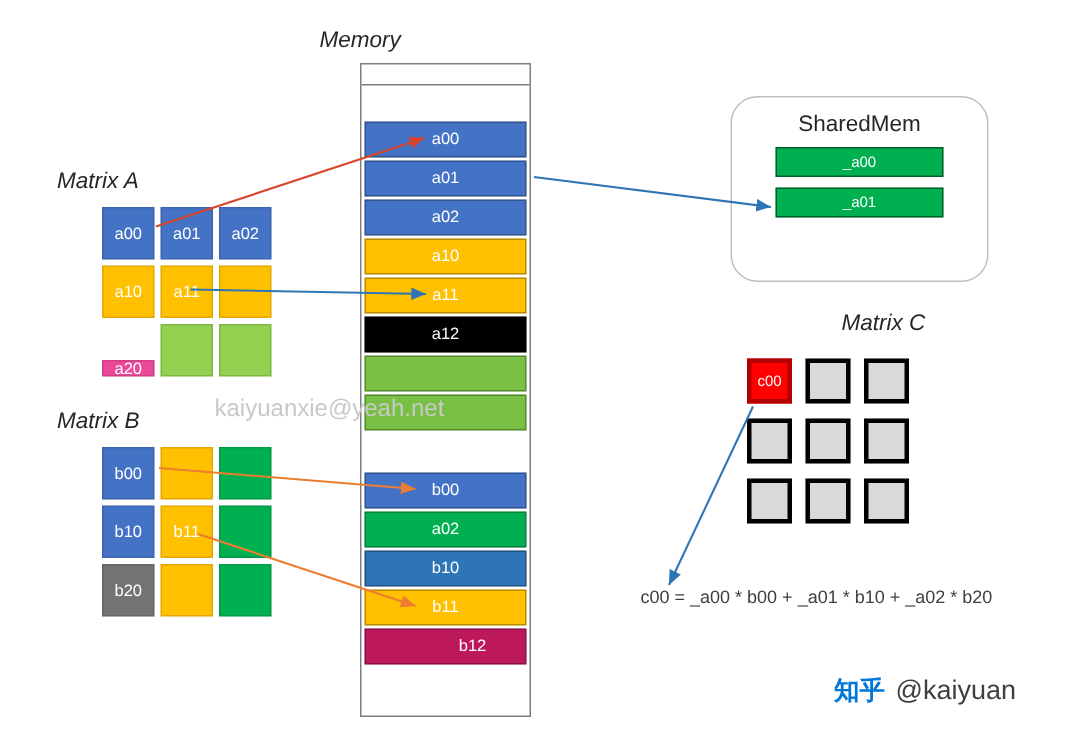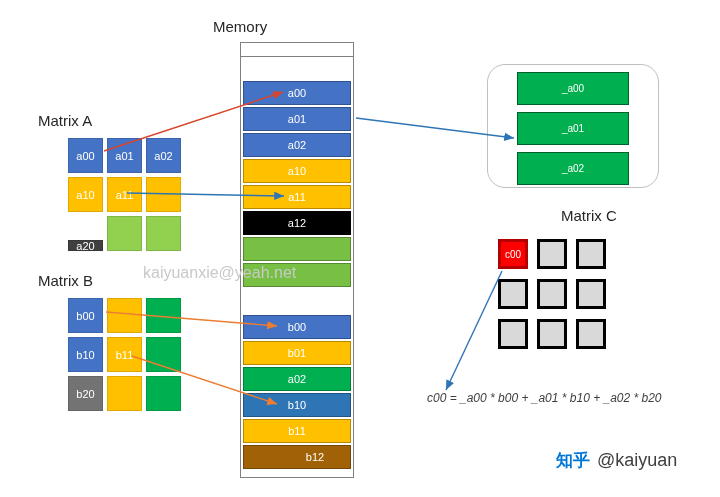--- a/index.html
+++ b/index.html
@@ -1,18 +1,18 @@
 <!DOCTYPE html>
 <html><head>
 <meta charset="utf-8">
 <style>
   html,body{margin:0;padding:0;background:#fff;}
   .stage{position:relative;width:720px;height:497px;background:#ffffff;
          font-family:"Liberation Sans",sans-serif;overflow:hidden;}
-  .abs{position:absolute;}
+  .abs{position:absolute;font-style:italic;}
   .sec-label{font-size:15px;color:#262626;white-space:nowrap;}
 
   
   .mem-col{position:absolute;left:240px;top:42px;width:114px;height:436px;
            border:1px solid #7f7f7f;box-sizing:border-box;display:flex;flex-direction:column;background:#fff;}
   .mem-row{flex:0 0 auto;height:26px;box-sizing:border-box;padding:1px 2px;}
   .mem-row.h14{height:14px;padding:0;border-bottom:1px solid #7f7f7f;}
   .mem-row.h23{height:23px;padding:0;}
   .mem-row.fill{flex:1 1 auto;padding:0;}
   .mem-bar{width:100%;height:100%;box-sizing:border-box;border:1px solid rgba(0,0,0,0.28);
@@ -25,25 +25,25 @@
 
   .cgrid{position:absolute;display:grid;grid-template-columns:repeat(3,30px);grid-auto-rows:30px;
          column-gap:9px;row-gap:10px;}
   .ccell{display:flex;align-items:center;justify-content:center;color:#fff;font-size:10px;
          box-sizing:border-box;border:3px solid #000000;text-align:right;}
 
   
   .shared-box{position:absolute;left:487px;top:64px;width:172px;height:124px;box-sizing:border-box;
               border:1px solid #bfbfbf;border-radius:18px;background:#fff;}
   .shared-title{text-align:center;font-size:15px;color:#262626;padding-top:9px;}
-  .shared-bar{width:112px;height:33px;margin:7px auto 0;box-sizing:border-box;
+  .shared-bar{width:112px;height:20px;margin:7px auto 0;box-sizing:border-box;
               border:1px solid rgba(0,0,0,0.45);color:#fff;font-size:10px;
               display:flex;align-items:center;justify-content:center;}
 
-  .formula{position:absolute;left:427px;top:391px;font-size:12px;color:#404040;white-space:nowrap;font-style:italic;}
+  .formula{position:absolute;left:427px;top:391px;font-size:12px;color:#404040;white-space:nowrap;}
   .watermark{position:absolute;left:143px;top:264px;font-size:16px;color:#c9c9c9;white-space:nowrap;}
   .footer{position:absolute;left:556px;top:449px;display:flex;align-items:baseline;gap:7px;}
   .footer .logo{font-size:17px;font-weight:700;}
   .footer .author{font-size:18px;color:#3f3f3f;}
 
   svg.overlay{position:absolute;left:0;top:0;width:720px;height:497px;pointer-events:none;z-index:6;}
 </style>
 </head>
 <body>
 
@@ -76,67 +76,64 @@
         <div class="mem-bar" style="background-color: rgb(119, 192, 67);"></div>
       </div>
     <div class="mem-row">
         <div class="mem-bar" style="background-color: rgb(119, 192, 67);"></div>
       </div>
     <div class="mem-row"></div>
     <div class="mem-row">
         <div class="mem-bar" style="background-color: rgb(68, 114, 196);">b00</div>
       </div>
     <div class="mem-row">
-        <div class="mem-bar" style="background-color: rgb(255, 192, 0);">b01</div>
-      </div>
-    <div class="mem-row">
         <div class="mem-bar" style="background-color: rgb(0, 176, 80);">a02</div>
       </div>
     <div class="mem-row">
         <div class="mem-bar" style="background-color: rgb(46, 117, 182);">b10</div>
       </div>
     <div class="mem-row">
         <div class="mem-bar" style="background-color: rgb(255, 192, 0);">b11</div>
       </div>
     <div class="mem-row">
-        <div class="mem-bar" style="background-color: #a16207; padding-left: 36px;">b12</div>
+        <div class="mem-bar" style="background-color: #be185d; padding-left: 36px;">b12</div>
       </div>
     <div class="mem-row fill"></div>
   </div>
 
   <div class="abs sec-label" style="left:38px;top:112px;">Matrix A</div>
   <div class="mgrid" style="left:68px;top:138px;">
     <div class="mcell" style="background-color: rgb(68, 114, 196);">a00</div>
     <div class="mcell" style="background-color: rgb(68, 114, 196);">a01</div>
     <div class="mcell" style="background-color: rgb(68, 114, 196);">a02</div>
     <div class="mcell" style="background-color: rgb(255, 192, 0);">a10</div>
     <div class="mcell" style="background-color: rgb(255, 192, 0);">a11</div>
     <div class="mcell" style="background-color: rgb(255, 192, 0);"></div>
-    <div class="mcell" style="background-color: #404040; margin-top: 24px;">a20</div>
+    <div class="mcell" style="background-color: #ec4899; margin-top: 24px;">a20</div>
     <div class="mcell" style="background-color: rgb(146, 208, 80);"></div>
     <div class="mcell" style="background-color: rgb(146, 208, 80);"></div>
   </div>
 
   <div class="abs sec-label" style="left:38px;top:272px;">Matrix B</div>
   <div class="mgrid" style="left:68px;top:298px;">
     <div class="mcell" style="background-color: rgb(68, 114, 196);">b00</div>
     <div class="mcell" style="background-color: rgb(255, 192, 0);"></div>
     <div class="mcell" style="background-color: rgb(0, 176, 80);"></div>
     <div class="mcell" style="background-color: rgb(68, 114, 196);">b10</div>
     <div class="mcell" style="background-color: rgb(255, 192, 0);">b11</div>
     <div class="mcell" style="background-color: rgb(0, 176, 80);"></div>
     <div class="mcell" style="background-color: #737373;">b20</div>
     <div class="mcell" style="background-color: rgb(255, 192, 0);"></div>
     <div class="mcell" style="background-color: rgb(0, 176, 80);"></div>
   </div>
 
   <div class="shared-box">
+    <div class="shared-title">SharedMem</div>
     <div class="shared-bar" style="background-color: rgb(0, 176, 80);">_a00</div>
     <div class="shared-bar" style="background-color: rgb(0, 176, 80);">_a01</div>
-    <div class="shared-bar" style="background-color: rgb(0, 176, 80);">_a02</div>
   </div>
 
   <div class="abs sec-label" style="left:513px;top:207px;margin-left:48px;">Matrix C</div>
   <div class="cgrid" style="left:498px;top:239px;">
     <div class="ccell" style="border-color: rgb(179, 0, 0); background-color: rgb(255, 0, 0);">c00</div>
     <div class="ccell" style="background-color: rgb(217, 217, 217);"></div>
     <div class="ccell" style="background-color: rgb(217, 217, 217);"></div>
     <div class="ccell" style="background-color: rgb(217, 217, 217);"></div>
     <div class="ccell" style="background-color: rgb(217, 217, 217);"></div>
     <div class="ccell" style="background-color: rgb(217, 217, 217);"></div>

